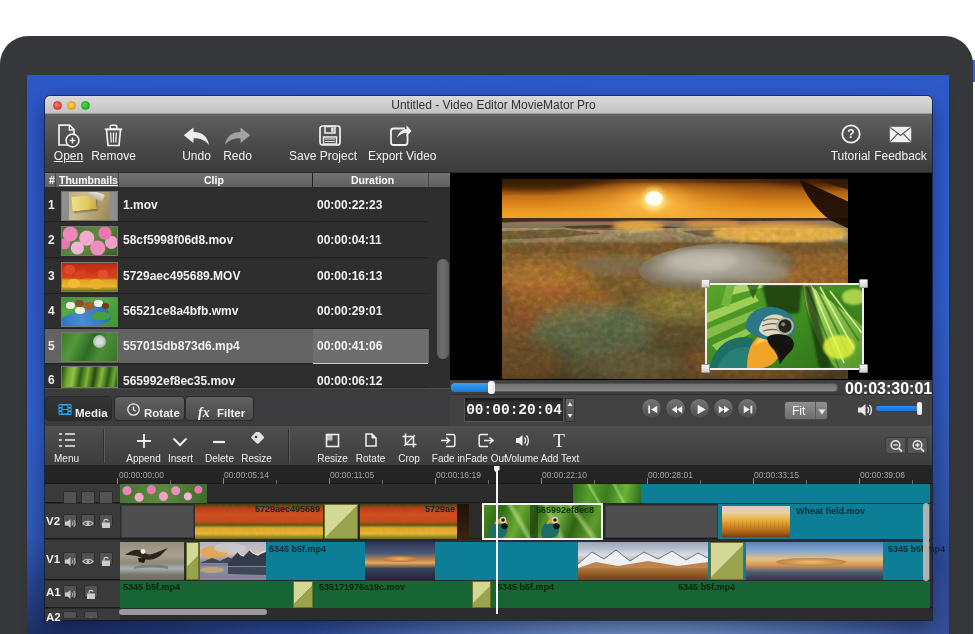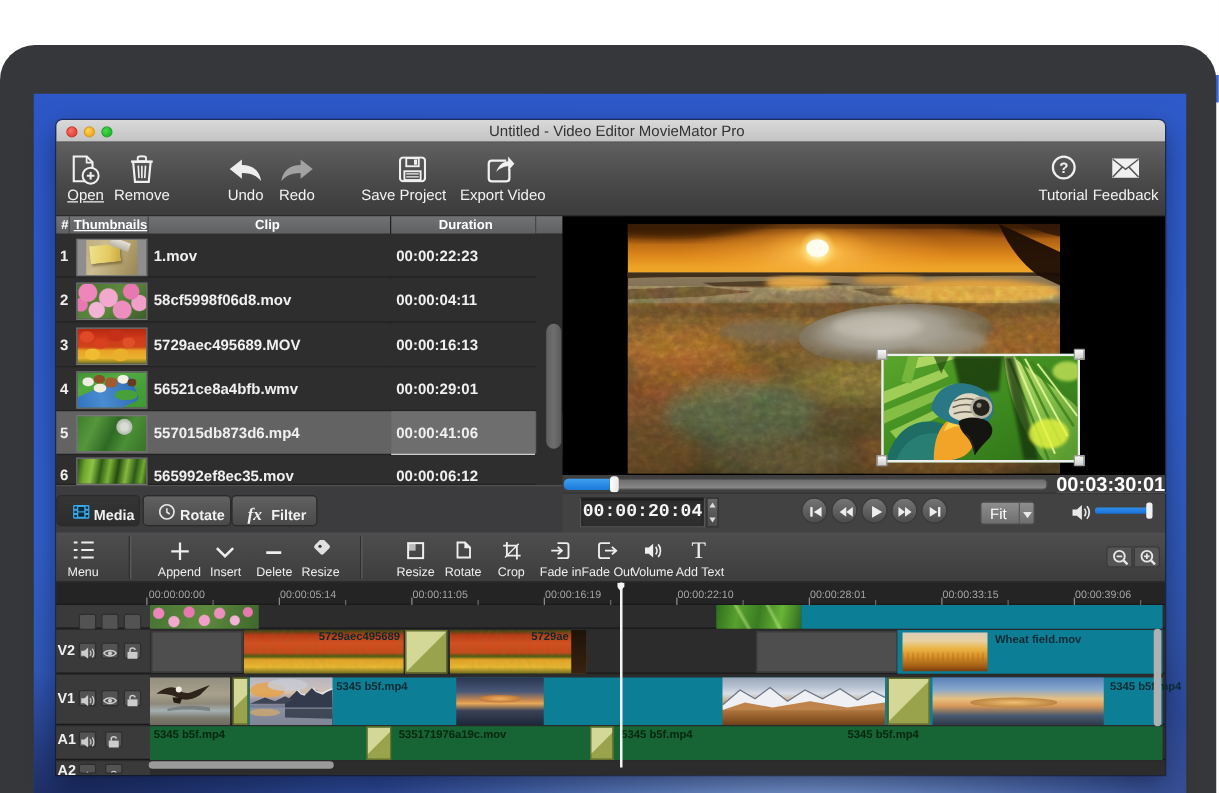--- a/index.html
+++ b/index.html
@@ -610,20 +610,39 @@
           </filter>
 <linearGradient id="fgdark" x1="0" y1="0" x2="0" y2="1">
             <stop offset="0" stop-color="#4a3018" stop-opacity="0"></stop>
             <stop offset="0.5" stop-color="#46301a" stop-opacity="0.22"></stop>
             <stop offset="1" stop-color="#3a2812" stop-opacity="0.3"></stop>
           </linearGradient>
         </defs>
 <rect width="109" height="35" fill="url(#tub109)"></rect>
 <rect width="109" height="35" filter="url(#tn109)" opacity="0.28"></rect>
 </svg><div class="cliptext" style="right:14px;top:0px;">5729ae</div><div class="abs" style="right:0;top:0;width:12px;height:35px;background:linear-gradient(#1c1408,#2e1c0c 60%,#3a2210);"></div></div>
+<div class="abs clip" style="left:482px;top:467px;width:121px;height:37px;border:2px solid #f5f5f5;background:linear-gradient(110deg,#4e8c26 0%,#2f6a16 15%,#6aa834 30%,#357418 45%,#78b040 60%,#2c6414 75%,#5e9c2c 90%,#427f20 100%);">
+<div class="abs" style="left:0;top:0;width:117px;height:33px;background:linear-gradient(60deg,transparent 30%,rgba(210,240,150,.55) 33%,transparent 37%),linear-gradient(65deg,transparent 55%,rgba(200,235,140,.5) 58%,transparent 62%),linear-gradient(55deg,transparent 75%,rgba(215,240,160,.5) 78%,transparent 82%);"></div>
+<svg style="position:absolute;left:2px;top:6px" width="26" height="27" viewBox="0 0 26 27">
+        <path d="M4 27 C2 18 5 11 12 10 C19 10 22 15 21 21 C20 25 16 27 12 27 Z" fill="#1e6e66"></path>
+        <path d="M8 13 C10 8 15 6 19 8 C22 10 22 13 21 15 C17 12 13 12 8 13 Z" fill="#e89c24"></path>
+        <circle cx="17" cy="9" r="3.2" fill="#d8d4c0"></circle>
+        <circle cx="17" cy="9" r="1.8" fill="#1c1c16"></circle>
+        <path d="M18 12 C22 12 23 16 20 18 C17 19 15 17 15 14 Z" fill="#141410"></path>
+      </svg>
+<svg style="position:absolute;left:54px;top:6px" width="26" height="27" viewBox="0 0 26 27">
+        <path d="M4 27 C2 18 5 11 12 10 C19 10 22 15 21 21 C20 25 16 27 12 27 Z" fill="#1e6e66"></path>
+        <path d="M8 13 C10 8 15 6 19 8 C22 10 22 13 21 15 C17 12 13 12 8 13 Z" fill="#e89c24"></path>
+        <circle cx="17" cy="9" r="3.2" fill="#d8d4c0"></circle>
+        <circle cx="17" cy="9" r="1.8" fill="#1c1c16"></circle>
+        <path d="M18 12 C22 12 23 16 20 18 C17 19 15 17 15 14 Z" fill="#141410"></path>
+      </svg>
+<div class="abs" style="left:46px;top:0px;width:8px;height:33px;background:rgba(20,40,8,.5);"></div>
+<div class="cliptext" style="left:52px;top:0px;color:#12320e;">565992ef8ec8</div>
+</div>
 <div class="abs clip" style="left:605px;top:469px;width:113px;height:33px;background:#4e4e4e;border:1px solid #3a3a3a;"></div>
 <div class="abs clip teal" style="left:718px;top:468px;width:212px;height:35px;">
       <div class="abs" style="left:4px;top:2px;width:68px;height:31px;background:linear-gradient(#d8cCb8 0%,#e8d0a0 22%,#eab444 42%,#d89028 62%,#a05c14 88%,#7a3c10 100%);">
         <div class="abs" style="left:0;top:16px;width:68px;height:7px;background:repeating-linear-gradient(90deg,rgba(150,90,15,.22) 0 1px,transparent 1px 4px);"></div>
       </div>
       <div class="cliptext" style="left:78px;top:2px;">Wheat field.mov</div>
     </div>
 
 <div class="abs tname" style="left:46px;top:517px;">V1</div>
 <div class="abs tbtn" style="left:63px;top:516px;"><svg width="12" height="11" viewBox="0 0 12 11">

